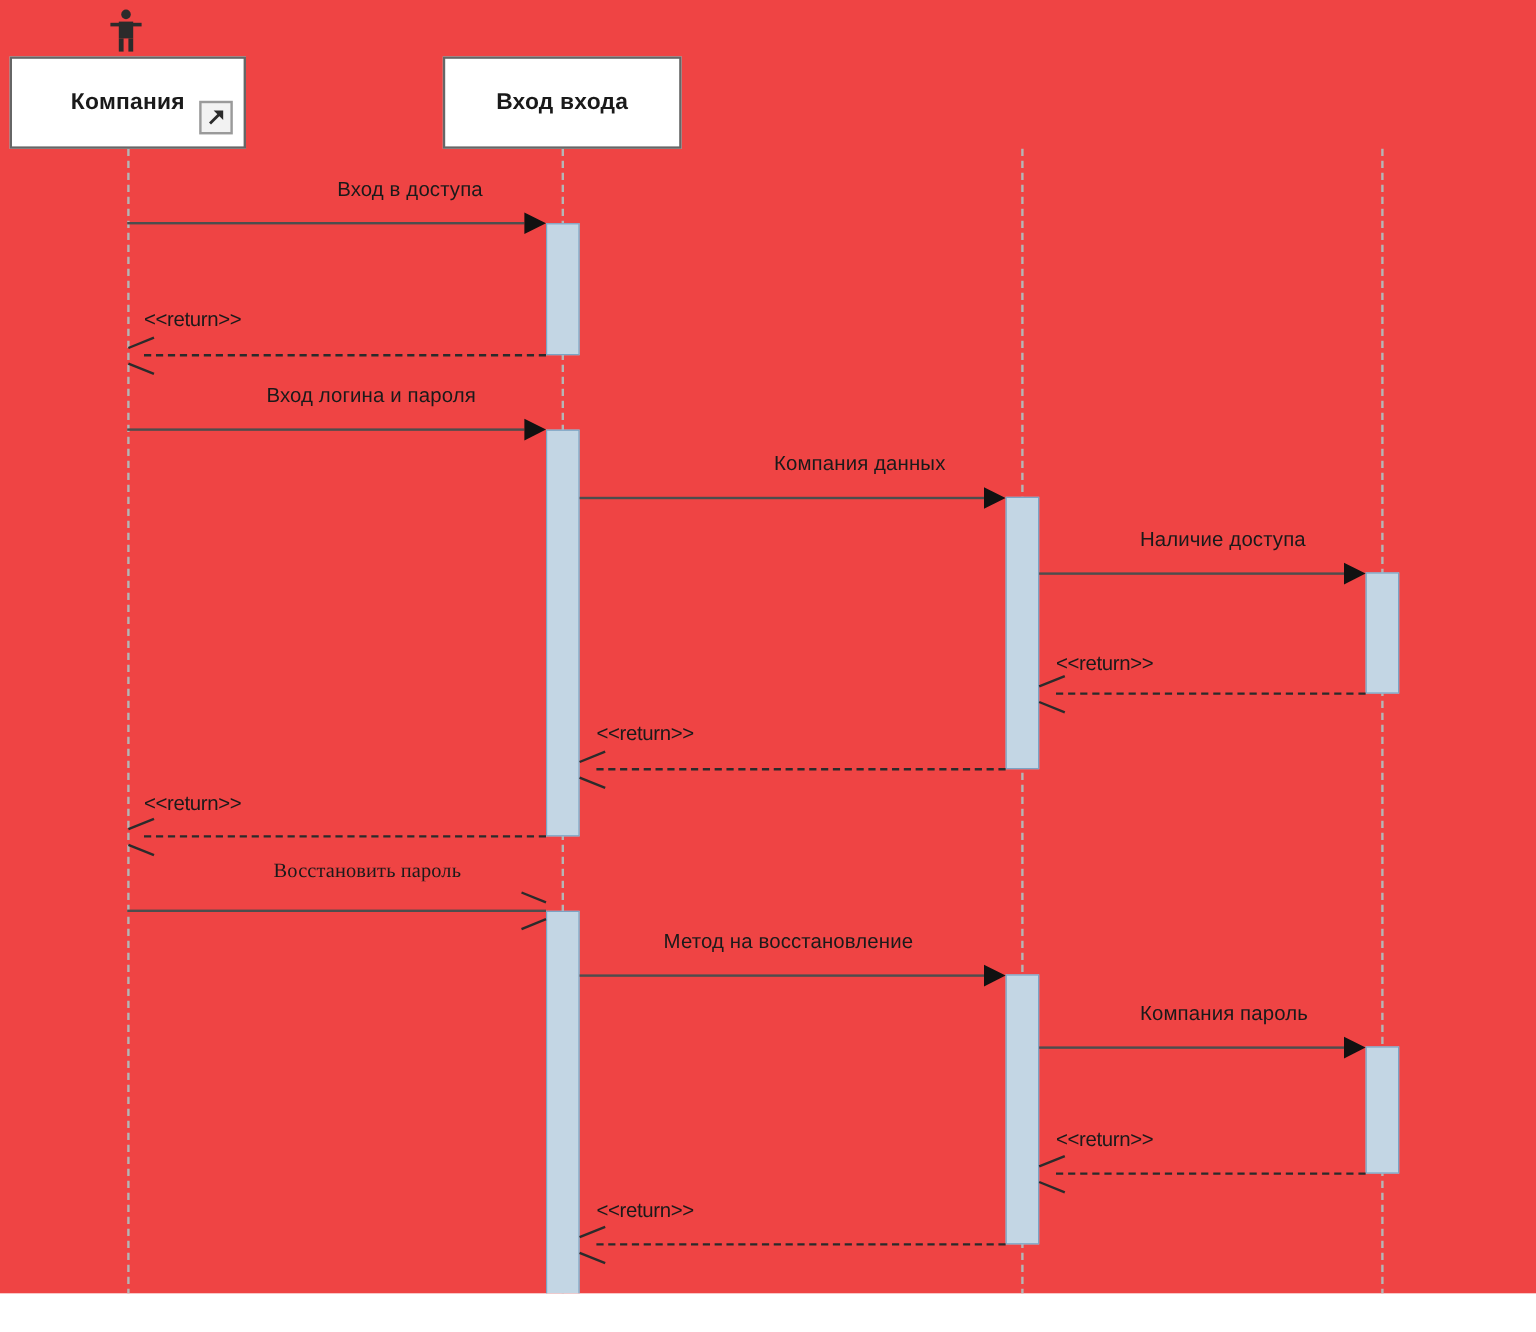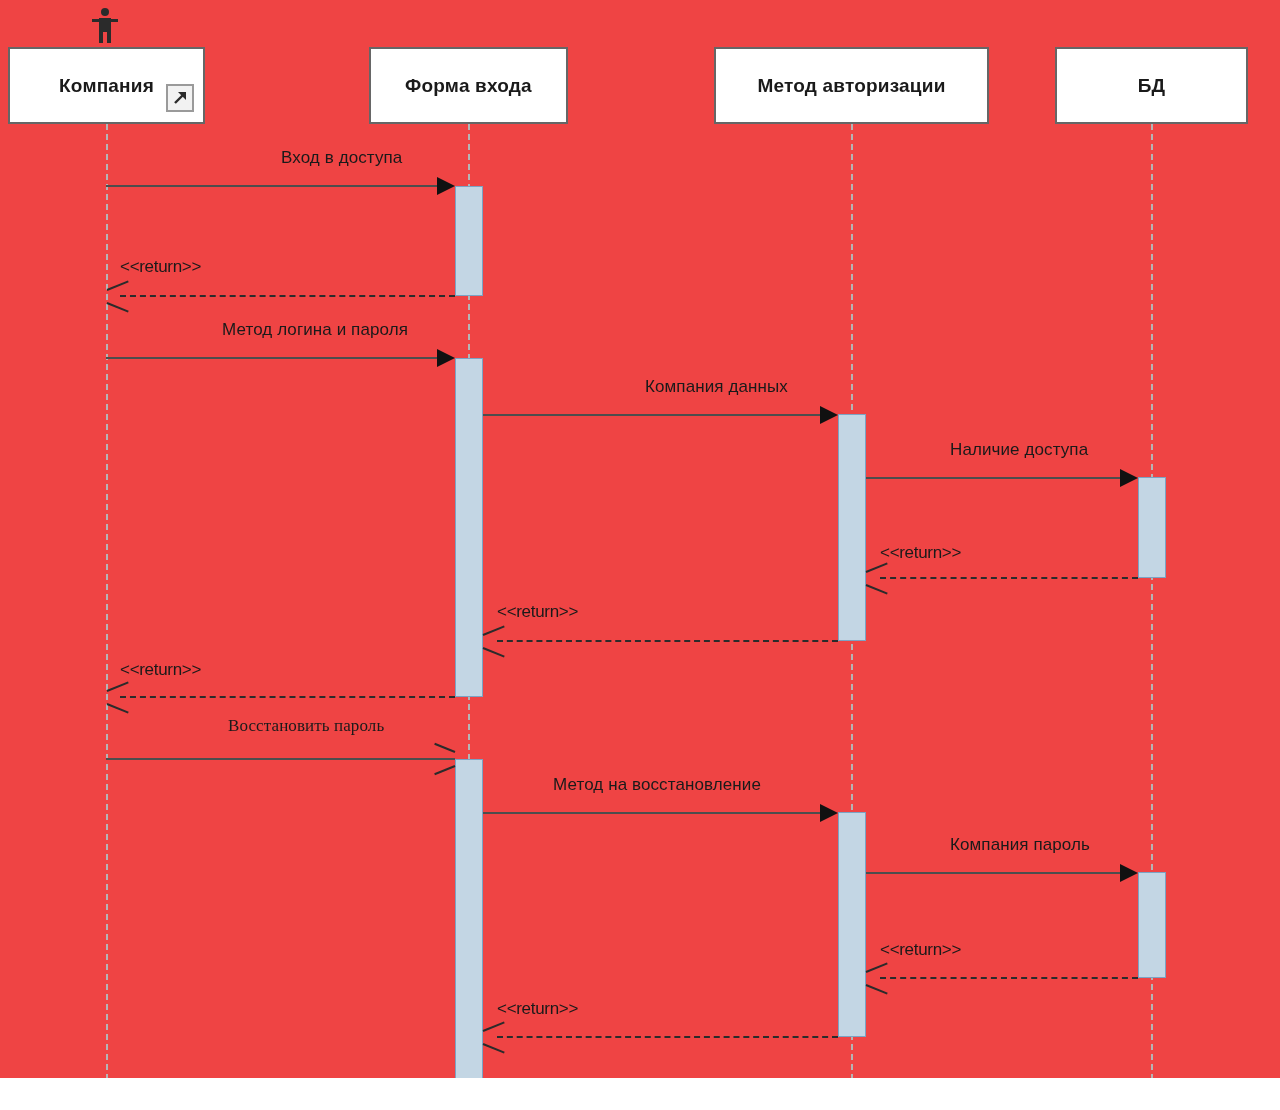--- a/index.html
+++ b/index.html
@@ -147,48 +147,42 @@
     <span class="lifeline-title">Компания</span>
   </div>
   <div class="link-badge" style="left:166px; top:84px;">
     <svg width="24" height="24" viewBox="0 0 24 24">
       <path d="M7 17 L16 8" stroke="#2b2b2b" stroke-width="2.4" fill="none"></path>
       <path d="M10 6 L18 6 L18 14 Z" fill="#2b2b2b"></path>
     </svg>
   </div>
 
   <div class="lifeline-box" style="left:369px; top:47px; width:199px; height:77px;">
-    <span class="lifeline-title">Форма входа</span>
-  </div>
-
-  <div class="lifeline-box" style="left:714px; top:47px; width:275px; height:77px;">
-    <span class="lifeline-title">Метод авторизации</span>
-  </div>
-
-  <div class="lifeline-box" style="left:1055px; top:47px; width:193px; height:77px;">
-    <span class="lifeline-title">БД</span>
-  </div>
+    <span class="lifeline-title">Вход входа</span>
+  </div>
+
+
 
   <div class="activation" style="left:455px;  top:186px; height:110px;"></div>
   <div class="activation" style="left:455px;  top:358px; height:339px;"></div>
   <div class="activation" style="left:838px;  top:414px; height:227px;"></div>
   <div class="activation" style="left:1138px; top:477px; height:101px;"></div>
   <div class="activation" style="left:455px;  top:759px; height:333px;"></div>
   <div class="activation" style="left:838px;  top:812px; height:225px;"></div>
   <div class="activation" style="left:1138px; top:872px; height:106px;"></div>
 
   <div class="msg-label" style="left:281px; top:148px;">Вход в доступа</div>
   <div class="msg-line" style="left:106px; top:185px; width:331px;"></div>
   <div class="arrow-solid" style="left:437px; top:177px;"></div>
 
   <div class="msg-label ret-label" style="left:120px; top:257px;">&lt;&lt;return&gt;&gt;</div>
   <div class="msg-line ret" style="left:120px; top:295px; width:335px;"></div>
   <div class="arrow-open-l" style="left:107px; top:286px;"></div>
 
-  <div class="msg-label" style="left:222px; top:320px;">Метод логина и пароля</div>
+  <div class="msg-label" style="left:222px; top:320px;">Вход логина и пароля</div>
   <div class="msg-line" style="left:106px; top:357px; width:331px;"></div>
   <div class="arrow-solid" style="left:437px; top:349px;"></div>
 
   <div class="msg-label" style="left:645px; top:377px;">Компания данных</div>
   <div class="msg-line" style="left:483px; top:414px; width:337px;"></div>
   <div class="arrow-solid" style="left:820px; top:406px;"></div>
 
   <div class="msg-label" style="left:950px; top:440px;text-align:right;">Наличие доступа</div>
   <div class="msg-line" style="left:866px; top:477px; width:254px;"></div>
   <div class="arrow-solid" style="left:1120px; top:469px;"></div>

